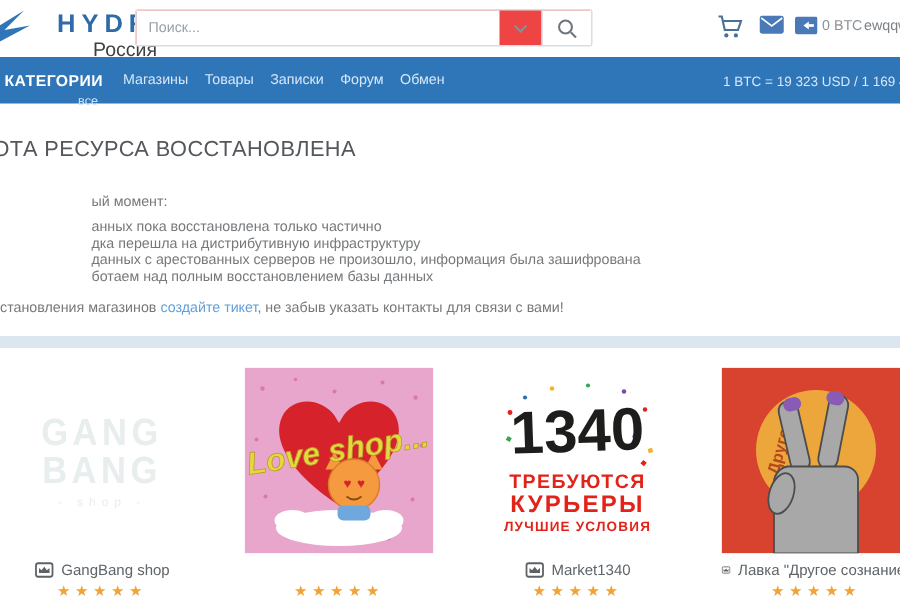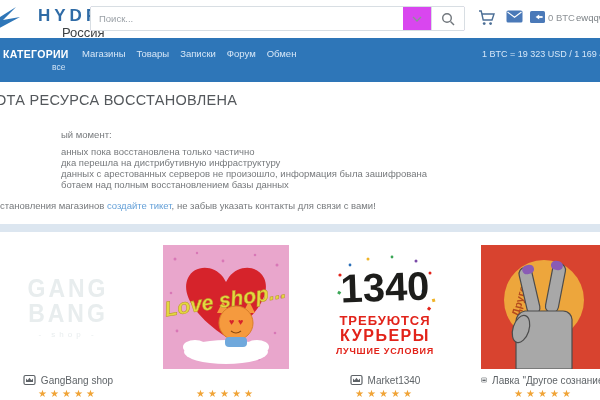--- a/index.html
+++ b/index.html
@@ -9,35 +9,35 @@
     font-family:"Liberation Sans", sans-serif; color:#76797c;
   }
 
   
   .header { position:absolute; left:0; top:0; width:600px; height:38px; background:#fff; }
   .logo-mark { position:absolute; left:-12px; top:3px; }
   .brand { position:absolute; left:38px; top:6px; font-size:17px; font-weight:bold;
            letter-spacing:4px; color:#2f6ba6; }
   .brand-sub { position:absolute; left:42px; top:25px; font-size:13px; color:#3c4043;
            text-decoration:underline;margin-left:20px; }
-  .search-wrap { position:absolute; left:90px; top:6px; width:375px; height:25px;
-           border:1px solid #d8dee3; border-radius:2px; display:flex; align-items:center; background:#d946ef; }
+  .search-wrap { position:absolute; left:90px; top:6px; width:305px; height:25px;
+           border:1px solid #d8dee3; border-radius:2px; display:flex; align-items:center; background:#ef4444; }
   .search-input { flex:1 1 auto; border:none; outline:none; height:100%; padding:0 8px;
            font-size:9.5px; color:#444; font-family:"Liberation Sans",sans-serif; min-width:0;}
   .search-input::placeholder { color:#9aa0a6; }
   .cat-chevron { flex:0 0 auto; padding:0 9px; cursor:pointer; display:flex; align-items:center;}
   .search-btn { flex:0 0 33px; height:100%; border-left:1px solid #d8dee3; background:#fff;
            display:flex; align-items:center; justify-content:center; cursor:pointer; }
   .hicon { position:absolute; top:10px; cursor:pointer; }
   .balance { position:absolute; left:548px; top:12px; font-size:9.5px; color:#8d9296; }
   .username { position:absolute; left:576px; top:12px; font-size:9.5px; color:#7b8085;
            white-space:nowrap; cursor:pointer; }
 
   
-  .nav { position:absolute; left:0; top:38px; width:600px; height:44px; background:#2e76b8; }
+  .nav { position:absolute; left:0; top:38px; width:600px; height:31px; background:#2e76b8; }
   .nav-cat { position:absolute; left:3px; top:10px; font-size:10.5px; font-weight:bold;
            color:#ffffff; letter-spacing:.3px; cursor:pointer; }
   .nav-all { position:absolute; left:52px; top:12px; font-size:8.5px; color:#cfe2f5; cursor:pointer;margin-top:12px; }
   .nav-items { position:absolute; left:82px; top:10px; display:flex; gap:11px; }
   .nav-item { font-size:9.5px; color:#d7e7f7; cursor:pointer; white-space:nowrap; }
   .nav-rate { position:absolute; left:482px; top:11px; font-size:9px; color:#d6e7f8;
            white-space:nowrap; }
 
   
   .page-title { position:absolute; left:-5px; top:92px; font-size:14.5px; color:#54585c;

